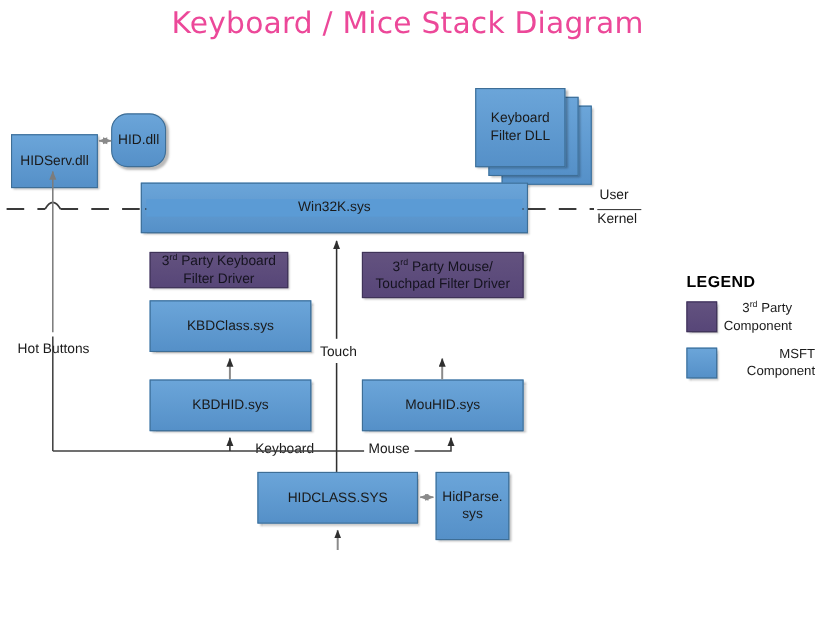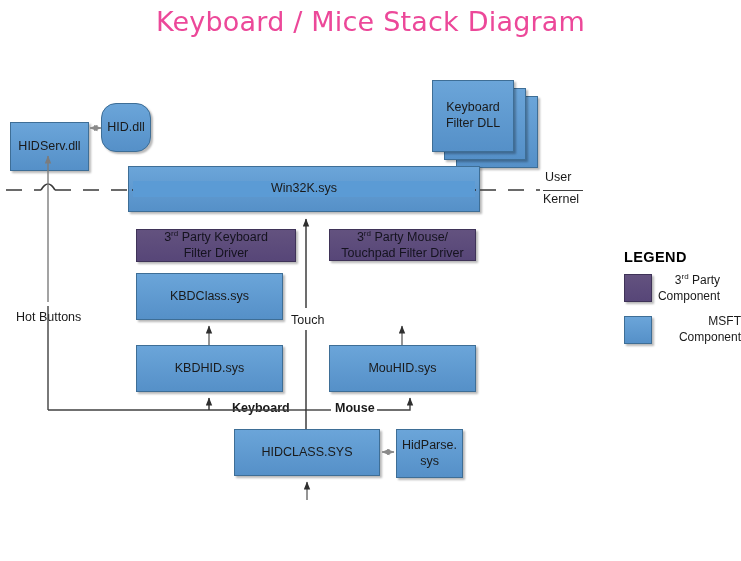--- a/index.html
+++ b/index.html
@@ -63,21 +63,21 @@
   .solid-line {
     position: absolute;
     background: #404040;
   }
   .edge-label {
     position: absolute;
     font-size: 12.5px;
     color: #1a1a1a;
     white-space: nowrap;
   }
-  .edge-label.bold { font-weight: bold; text-align: center; }
+  .edge-label.bold { font-weight: normal; text-align: center; }
   .ukr-label {
     position: absolute;
     font-size: 12.5px;
     color: #1a1a1a;
     text-align: right;
     white-space: nowrap;
   }
   .legend-title {
     position: absolute;
     font-size: 14.5px;
@@ -127,49 +127,49 @@
     <span class="lbl">HIDServ.dll</span>
   </div>
   <div class="box msft" style="left:101px; top:103px; width:50px; height:49px;border-radius:15px;">
     <span class="lbl">HID.dll</span>
   </div>
 
   <div class="box msft" style="left:128px; top:166px; width:352px; height:46px;">
     <span class="lbl" style="background:#5B9BD5; padding:0 4px; position:relative; z-index:5;">Win32K.sys</span>
   </div>
 
-  <div class="box thirdparty" style="left:136px; top:229px; width:160px; height:33px;">
+  <div class="box thirdparty" style="left:136px; top:229px; width:126px; height:33px;">
     <span class="lbl">
       <span>3</span><sup>rd</sup><span> Party Keyboard</span><br>
       <span>Filter Driver</span>
     </span>
   </div>
 
-  <div class="box thirdparty" style="left:329px; top:229px; width:147px; height:32px;">
+  <div class="box thirdparty" style="left:329px; top:229px; width:147px; height:42px;">
     <span class="lbl">
       <span>3</span><sup>rd</sup><span> Party Mouse/</span><br>
       <span>Touchpad Filter Driver</span>
     </span>
   </div>
 
   <div class="box msft" style="left:136px; top:273px; width:147px; height:47px;">
     <span class="lbl">KBDClass.sys</span>
   </div>
 
   <div class="box msft" style="left:136px; top:345px; width:147px; height:47px;">
     <span class="lbl">KBDHID.sys</span>
   </div>
   <div class="box msft" style="left:329px; top:345px; width:147px; height:47px;">
     <span class="lbl">MouHID.sys</span>
   </div>
 
   <div class="box msft" style="left:234px; top:429px; width:146px; height:47px;">
     <span class="lbl">HIDCLASS.SYS</span>
   </div>
-  <div class="box msft" style="left:396px; top:429px; width:67px; height:49px;">
+  <div class="box msft" style="left:396px; top:429px; width:67px; height:62px;">
     <span class="lbl">
       <span>HidParse.</span><br>
       <span>sys</span>
     </span>
   </div>
 
   <div class="edge-label" style="left:16px; top:310px;">Hot Buttons</div>
   <div class="edge-label" style="left:288px; top:313px; background:#fff; padding:0 3px;">Touch</div>
   <div class="edge-label bold" style="left:228px; top:401px; background:#fff; padding:0 4px;">Keyboard</div>
   <div class="edge-label bold" style="left:331px; top:401px; background:#fff; padding:0 4px;">Mouse</div>

